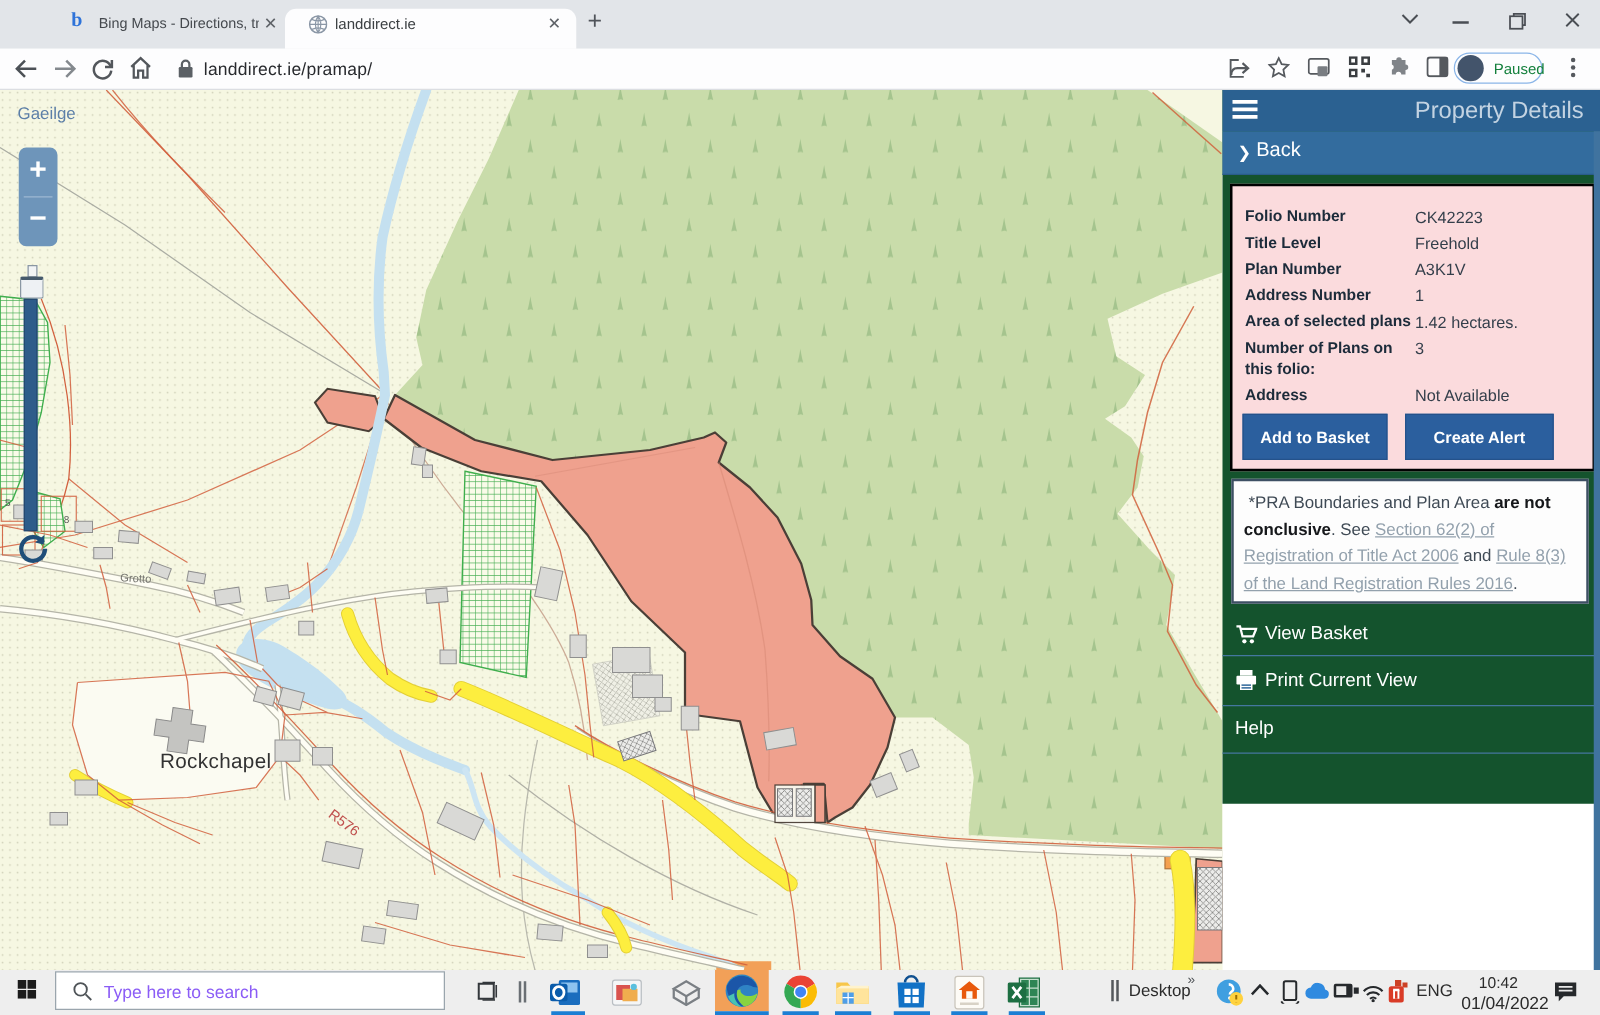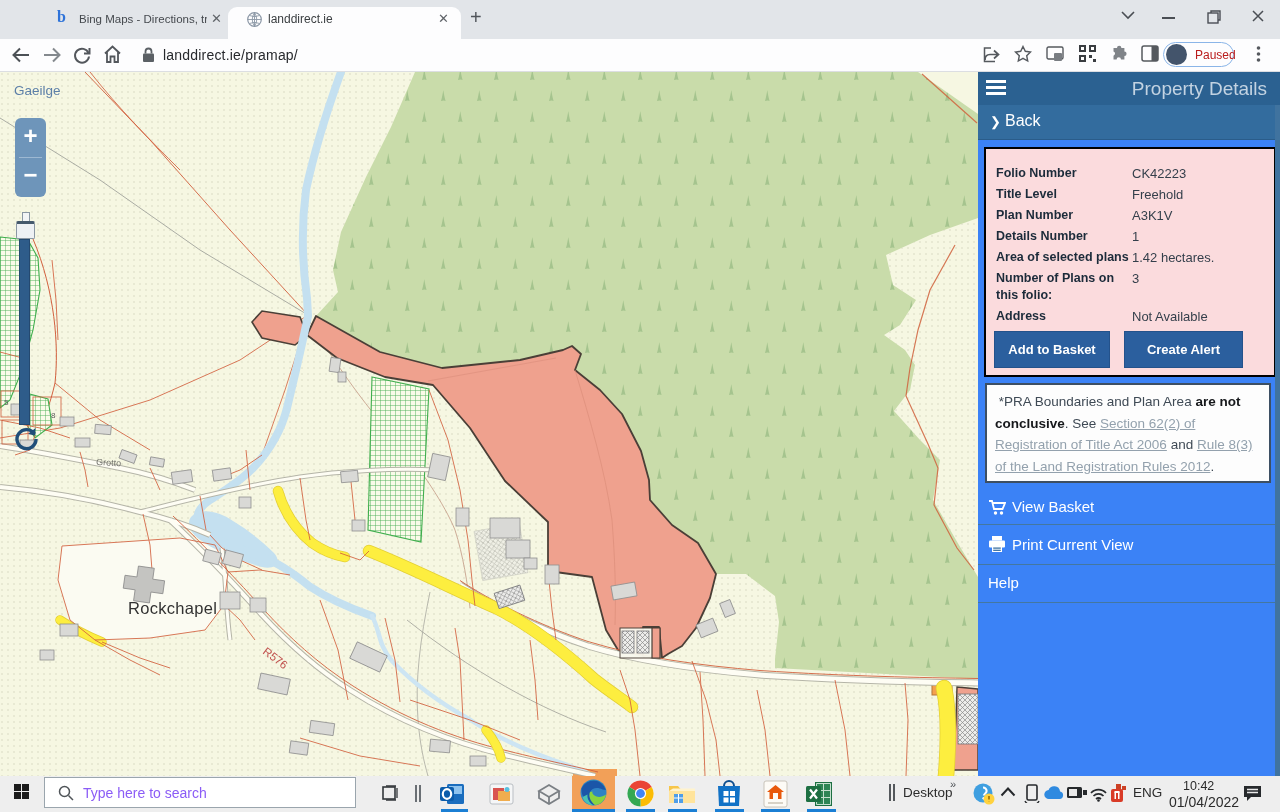--- a/index.html
+++ b/index.html
@@ -8,25 +8,25 @@
   #stage { position:relative; width:1280px; height:812px; background:#fff; }
 
   
   #tabbar { position:absolute; left:0; top:0; width:1280px; height:39px; background:#e2e5e9; }
   .tab-active { position:absolute; left:228px; top:7px; width:233px; height:32px; background:#fdfdfe; border-radius:9px 9px 0 0; }
   .tabtxt { position:absolute; font-size:12px; color:#3c4043; white-space:nowrap; }
   .tabx { position:absolute; font-size:13px; color:#5f6368; }
   #toolbar { position:absolute; left:0; top:39px; width:1280px; height:33px; background:#fdfdfe; border-bottom:1px solid #dcdee2; }
   #urltxt { position:absolute; left:163px; top:47px; font-size:14px; color:#27292d; letter-spacing:.2px; }
   .pill { position:absolute; left:1163px; top:42px; width:71px; height:25px; border:1.5px solid #8ab5e8; border-radius:14px; }
-  .pill span { position:absolute; left:31px; top:5px; font-size:12px; color:#b91c1c; }
+  .pill span { position:absolute; left:31px; top:5px; font-size:12px; color:#15803d; }
   .avatar { position:absolute; left:1166px; top:44px; width:21px; height:21px; border-radius:50%; background:#43546b; overflow:hidden; }
 
   
-  #sidebar { position:absolute; left:978px; top:72px; width:302px; height:704px; background:#3b82f6; }
+  #sidebar { position:absolute; left:978px; top:72px; width:302px; height:571px; background:#14532d; }
   #sb-head { position:absolute; left:0; top:0; width:302px; height:33px; background:#2b6191; }
   #sb-title { position:absolute; right:13px; top:6px; font-size:19px; color:#c3d3e2; }
   #sb-back { position:absolute; left:0; top:33px; width:302px; height:35px; background:#336c9e; border-bottom:1px solid #2a5c8a; color:#fff; }
   #pinkbox { position:absolute; left:6px; top:75px; width:292px; height:230px; background:#fbdbdd; border:2px solid #000000; }
   .plabel { position:absolute; left:10px; font-size:12.5px; font-weight:bold; color:#1c2b3a; }
   .pval { position:absolute; left:146px; font-size:13px; color:#343f4b; }
   .sbtn { position:absolute; top:182px; height:37px; background:#2b5f9e; color:#fff; font-size:13px; font-weight:bold; text-align:center; border:1px solid #24528b; }
   #whitebox { position:absolute; left:7px; top:311px; width:286px; height:100px; background:#fdfdfd; border:2px solid #3d4f63; font-size:13.5px; color:#3f4a55; padding:6px 8px; line-height:21.5px; }
   #whitebox a { color:#93a1ad; }
   .sbrow { position:absolute; left:0; width:302px; color:#fff; font-size:15px; border-bottom:1px solid #44779f; }
@@ -335,33 +335,33 @@
       <span style="position:absolute;left:12px;top:9px;font-size:13px">❯</span>
       <span style="position:absolute;left:27px;top:7px;font-size:16px">Back</span>
     </div>
     <div id="pinkbox">
       <span class="plabel" style="top:17px">Folio Number</span>
         <span class="pval" style="top:17px">CK42223</span>
       <span class="plabel" style="top:38px">Title Level</span>
         <span class="pval" style="top:38px">Freehold</span>
       <span class="plabel" style="top:59px">Plan Number</span>
         <span class="pval" style="top:59px">A3K1V</span>
-      <span class="plabel" style="top:80px">Details Number</span>
+      <span class="plabel" style="top:80px">Address Number</span>
         <span class="pval" style="top:80px">1</span>
       <span class="plabel" style="top:101px">Area of selected plans</span>
         <span class="pval" style="top:101px">1.42 hectares.</span>
       <span class="plabel" style="top:122px">Number of Plans on</span>
         <span class="pval" style="top:122px">3</span>
       <span class="plabel" style="top:139px">this folio:</span>
       <span class="plabel" style="top:160px">Address</span>
         <span class="pval" style="top:160px">Not Available</span>
       <div class="sbtn" style="left:8px;width:116px;padding-top:10px">Add to Basket</div>
       <div class="sbtn" style="left:138px;width:119px;padding-top:10px">Create Alert</div>
     </div>
-    <div id="whitebox">&nbsp;*PRA Boundaries and Plan Area <b style="color:#16181b">are not conclusive</b>. See <a href="#">Section 62(2) of Registration of Title Act 2006</a> <span>and</span> <a href="#">Rule 8(3) of the Land Registration Rules 2012</a>.</div>
+    <div id="whitebox">&nbsp;*PRA Boundaries and Plan Area <b style="color:#16181b">are not conclusive</b>. See <a href="#">Section 62(2) of Registration of Title Act 2006</a> <span>and</span> <a href="#">Rule 8(3) of the Land Registration Rules 2016</a>.</div>
     <div class="sbrow" style="top:420px;height:33px">
       <svg class="abs" style="left:11px;top:8px" width="17" height="16" viewBox="0 0 17 16">
           <path d="M0 1 H3 L5 9 H13.5 L16 3 H4" fill="none" stroke="#fff" stroke-width="1.8"></path>
           <circle cx="6.5" cy="13" r="1.7" fill="#fff"></circle>
           <circle cx="12.5" cy="13" r="1.7" fill="#fff"></circle>
         </svg>
       <span class="abs" style="left:34px;top:6px">View Basket</span>
     </div>
     <div class="sbrow" style="top:453px;height:40px">
       <svg class="abs" style="left:11px;top:11px" width="16" height="16" viewBox="0 0 16 16">

